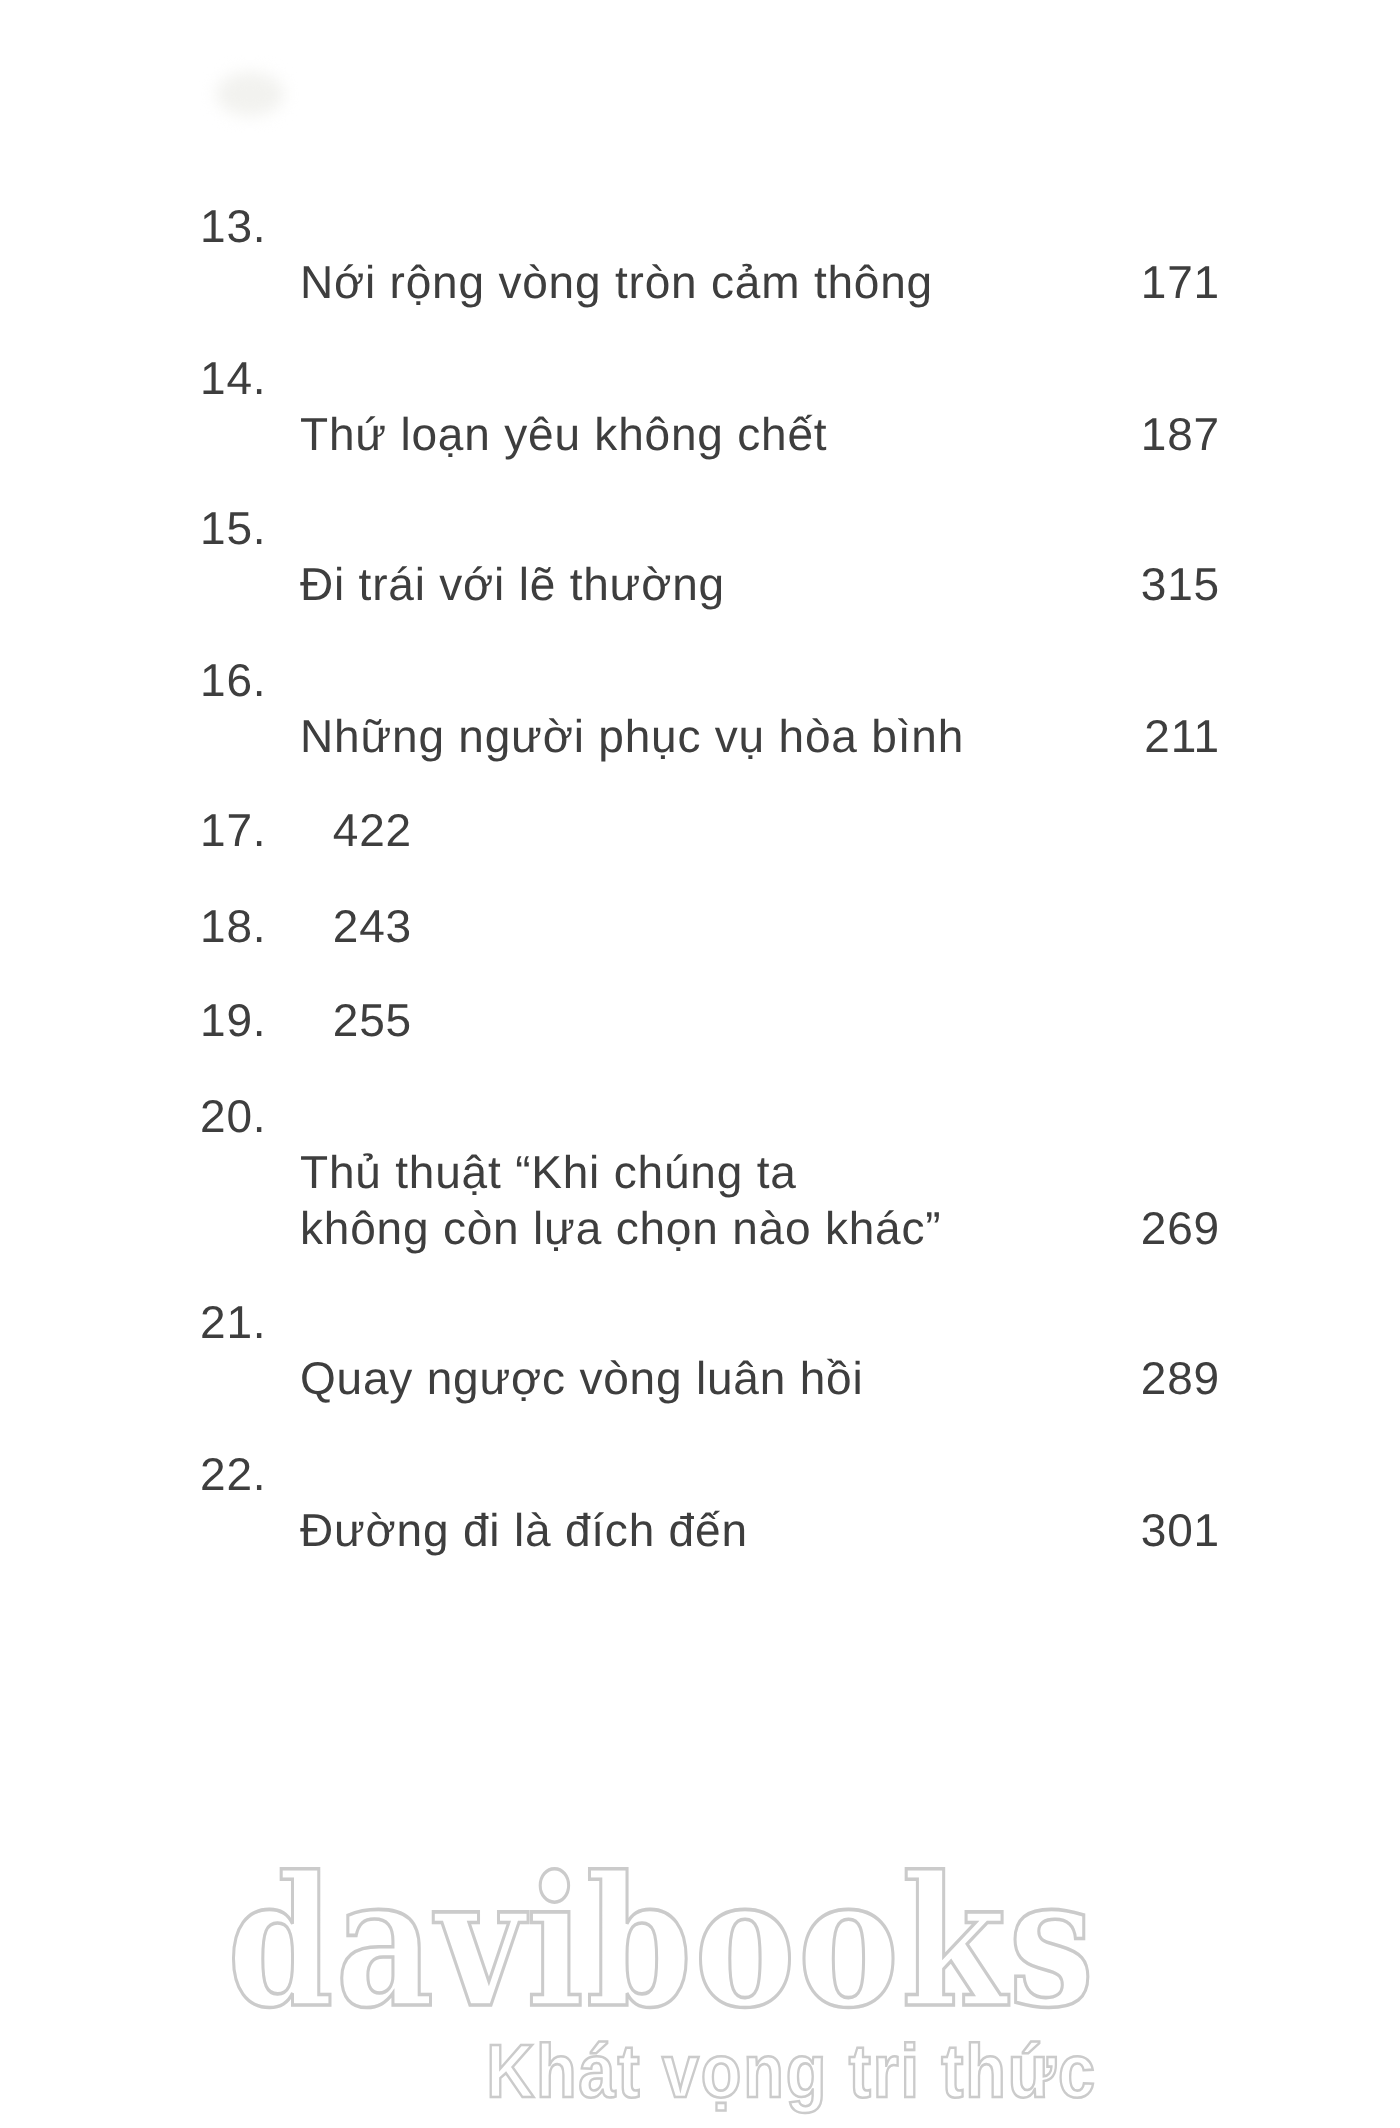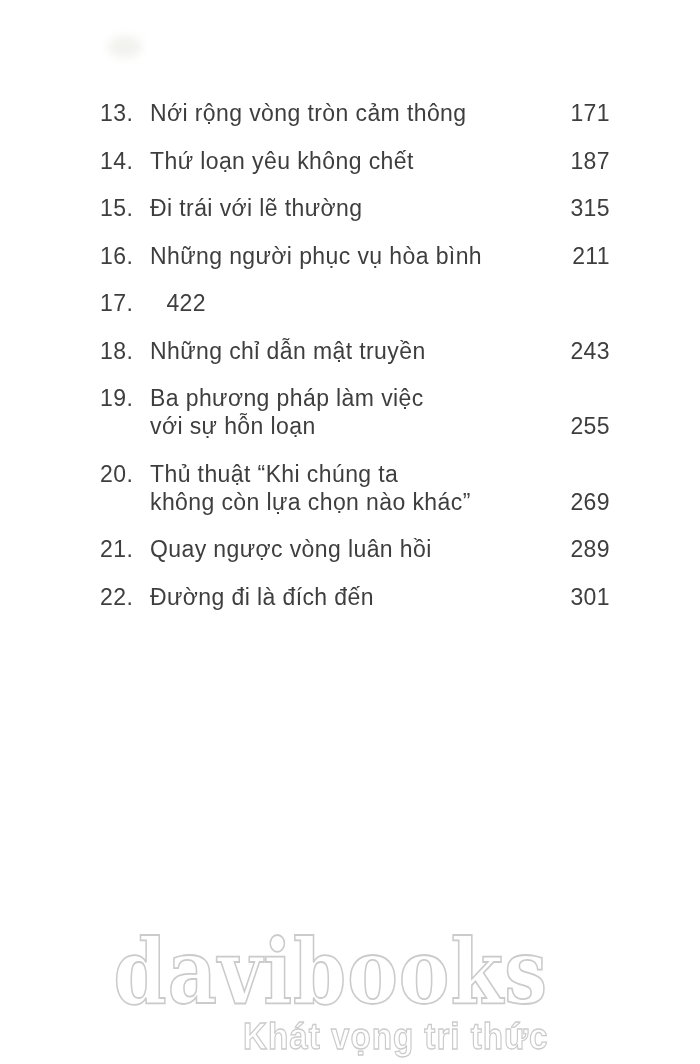--- a/index.html
+++ b/index.html
@@ -44,20 +44,21 @@
     display: flex;
     align-items: flex-start;
   }
   .toc-num {
     flex: none;
     width: 50px;
     align-self: flex-start;
   }
   .toc-title {
     flex: 1 1 auto;
+    margin-top: 28px;
   }
   .toc-page {
     flex: none;
     min-width: 48px;
     text-align: right;
     align-self: flex-end;
     margin-left: 8px;
   }
   
   .wm-brand {
@@ -117,26 +118,24 @@
         <span class="toc-num">16.</span>
         <span class="toc-title">Những người phục vụ hòa bình</span>
         <span class="toc-page">211</span>
       </div>
       <div class="toc-row">
         <span class="toc-num">17.</span>
         <span class="toc-page">422</span>
       </div>
       <div class="toc-row">
         <span class="toc-num">18.</span>
-        <span class="toc-title">Những chỉ dẫn mật truyền</span>
         <span class="toc-page">243</span>
       </div>
       <div class="toc-row">
         <span class="toc-num">19.</span>
-        <span class="toc-title">Ba phương pháp làm việc<br>với sự hỗn loạn</span>
         <span class="toc-page">255</span>
       </div>
       <div class="toc-row">
         <span class="toc-num">20.</span>
         <span class="toc-title">Thủ thuật “Khi chúng ta<br>không còn lựa chọn nào khác”</span>
         <span class="toc-page">269</span>
       </div>
       <div class="toc-row">
         <span class="toc-num">21.</span>
         <span class="toc-title">Quay ngược vòng luân hồi</span>

